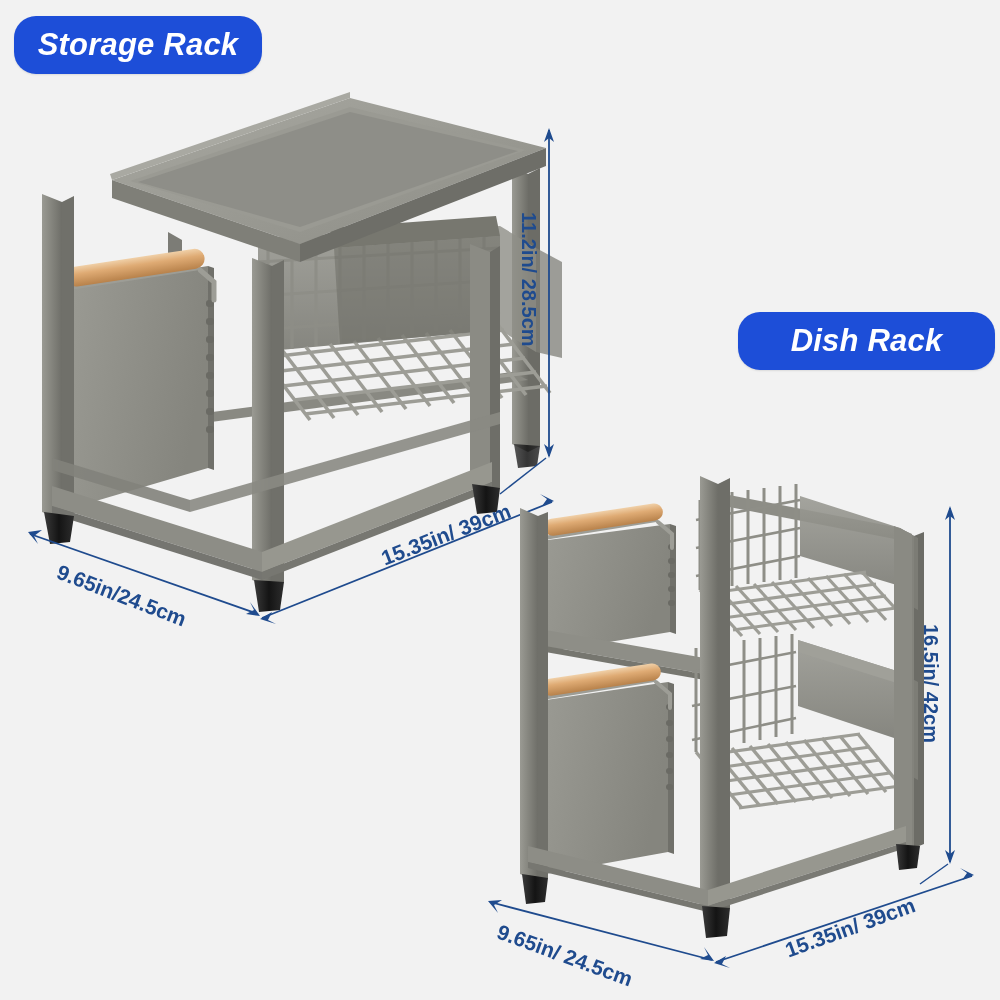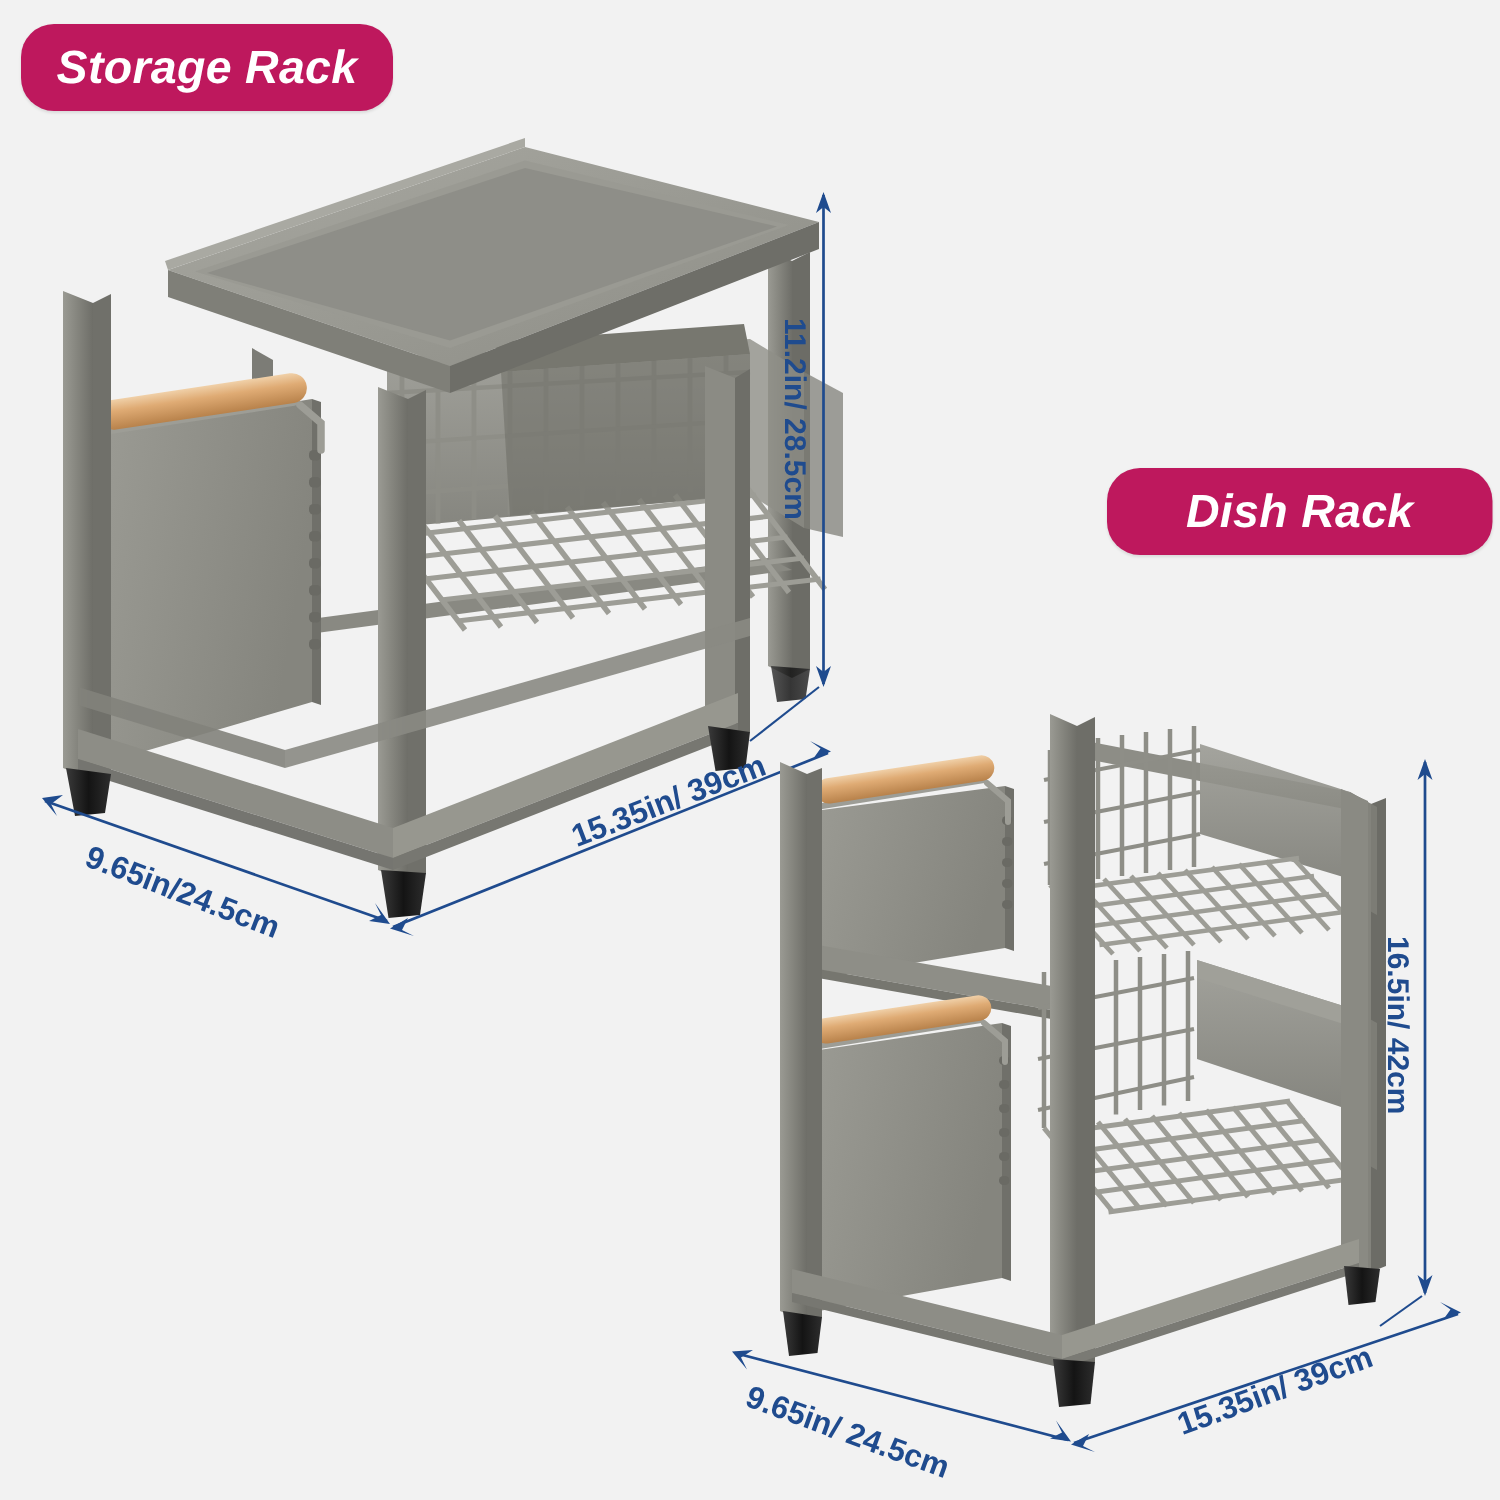--- a/index.html
+++ b/index.html
@@ -24,21 +24,21 @@
     position: absolute;
     left: 0; top: 0;
     width: 1000px;
     height: 1000px;
   }
   .badge {
     position: absolute;
     display: flex;
     align-items: center;
     justify-content: center;
-    background: #be185d;
+    background: #1d4ed8;
     color: #ffffff;
     border-radius: 22px;
     font-style: italic;
     font-weight: bold;
     letter-spacing: 0.2px;
     box-shadow: 0 1px 2px rgba(0,0,0,0.10);
     white-space: nowrap;
   }
   #badge-storage {
     left: 14px;

